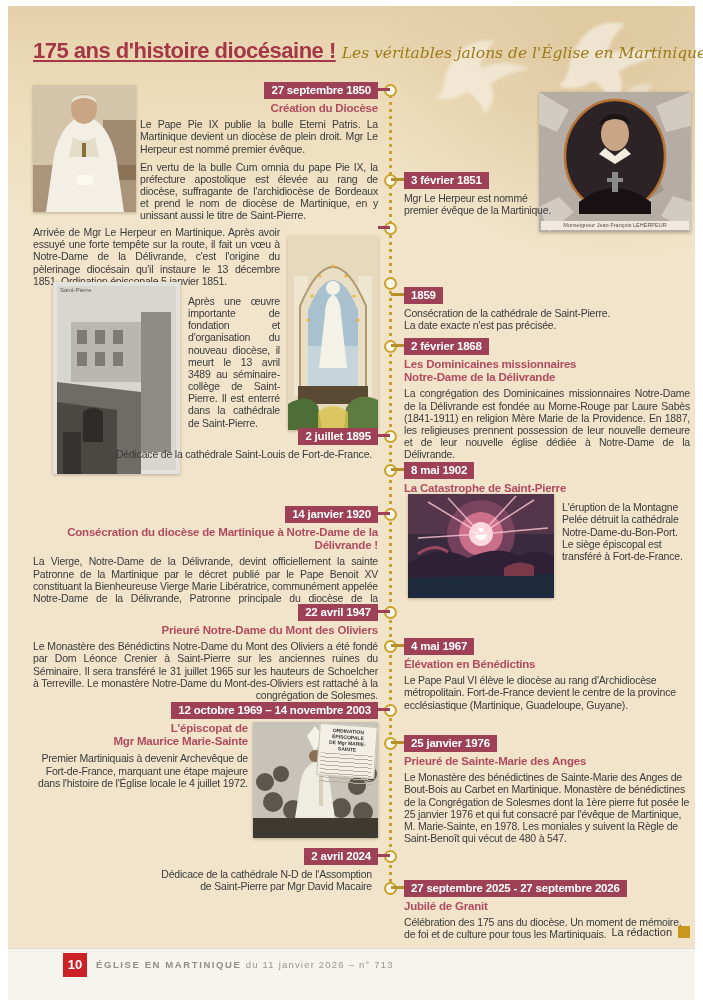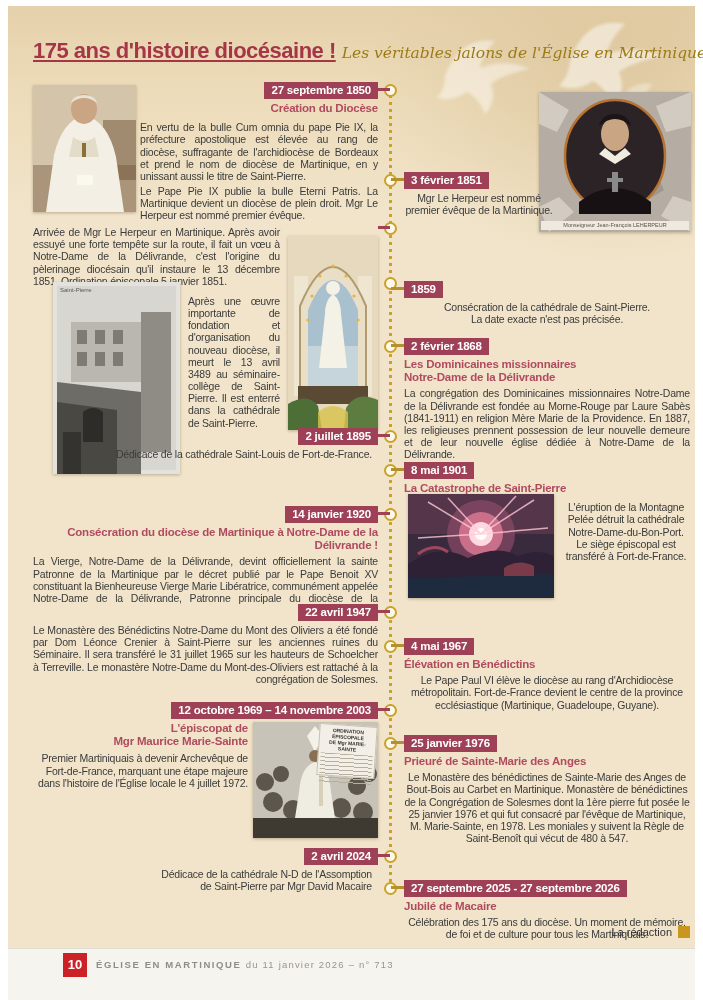--- a/index.html
+++ b/index.html
@@ -29,21 +29,21 @@
   .badge { display:inline-block; background:#9e4156; color:#ffffff; font-weight:bold;
            font-size:11.5px; letter-spacing:-0.2px; padding:1px 7px 2px; line-height:14px; }
   .badge-row { line-height:0; }
   .event.left .badge-row { text-align:right; }
   .conn { position:absolute; top:6px; height:2.5px; }
   .conn-l { right:-12px; width:12px; background:#9e4156; }
   .conn-r { left:-13px; width:13px; background:#b5912e; }
   .ev-head { color:#b04b5f; font-size:11.5px; font-weight:bold; letter-spacing:-0.2px;
              margin-top:3px; line-height:1.15; white-space:pre-line; }
   .align-r { text-align:right; }
-  .body { color:#3b3b3b; font-size:10.5px; line-height:1.16; letter-spacing:-0.2px; margin-top:3px;text-align:center; }
+  .body { color:#3b3b3b; font-size:10.5px; line-height:1.16; letter-spacing:-0.2px; margin-top:3px; }
   .just { text-align:justify; }
   .just-r { text-align:justify; text-align-last:right; }
   .pre { white-space:pre-line; }
   .r { text-align:right; }
 
   
   .pic { position:absolute; box-shadow:0 1px 3px rgba(90,70,40,.35); overflow:hidden; }
   .caption-bar { position:absolute; left:2px; right:2px; bottom:2px; background:#efe9df;
                  color:#5a5248; font-size:5.5px; text-align:center; line-height:9px; height:9px; }
   .postcard-label { position:absolute; left:7px; top:5px; color:#555; font-size:6px; }
@@ -120,22 +120,22 @@
     <path d="M40 52 q11 8 22 0 l4 20 h-30 Z" fill="#e2dcc8"></path>
     <rect x="49" y="58" width="4" height="14" fill="#8a6f3a"></rect>
     <path d="M44 90 h16 v10 h-16 Z" fill="#fbf8ee"></path>
   </svg>
 </div>
 
 <div class="event left" style="top:82px">
   <div class="conn conn-l"></div>
   <div class="badge-row"><span class="badge">27 septembre 1850</span></div>
   <div class="ev-head align-r">Création du Diocèse</div>
+  <p class="body just" style="margin-left:107px">Le Pape Pie IX publie la bulle Eterni Patris. La Martinique devient un diocèse de plein droit. Mgr Le Herpeur est nommé premier évêque.</p>
   <p class="body just" style="margin-left:107px;margin-top:6px">En vertu de la bulle Cum omnia du pape Pie IX, la préfecture apostolique est élevée au rang de diocèse, suffragante de l'archidiocèse de Bordeaux et prend le nom de diocèse de Martinique, en y unissant aussi le titre de Saint-Pierre.</p>
-  <p class="body just" style="margin-left:107px">Le Pape Pie IX publie la bulle Eterni Patris. La Martinique devient un diocèse de plein droit. Mgr Le Herpeur est nommé premier évêque.</p>
 </div>
 
 <div class="pic" style="left:539px;top:92px;width:152px;height:140px;background:#b3aba1">
   <svg width="152" height="140" viewBox="0 0 152 140">
     <rect width="152" height="140" fill="#b5ada3"></rect>
     <path d="M0 0 l30 18 l-12 22 l-18 -8 Z M152 0 l-35 14 l10 26 l25 -6 Z M10 140 l25 -20 l-15 -15 l-20 10 Z M152 140 l-30 -16 l12 -20 l18 6 Z" fill="#d8d2c8" opacity=".8"></path>
     <path d="M40 60 l20 -25 l15 20 l-18 18 Z M95 90 l22 -10 l8 18 l-20 12 Z" fill="#9a9288" opacity=".8"></path>
     <ellipse cx="76" cy="64" rx="50" ry="56" fill="#2c2326" stroke="#b87333" stroke-width="2.5"></ellipse>
     <ellipse cx="76" cy="42" rx="14" ry="17" fill="#c9a584"></ellipse>
     <path d="M60 34 q16 -14 32 0 q-3 -12 -16 -12 q-13 0 -16 12 Z" fill="#1c1518"></path>
@@ -198,21 +198,21 @@
           <circle cx="70" cy="84" r="1.6"></circle>
       </g>
       <rect x="10" y="150" width="70" height="18" fill="#5a4a34"></rect>
       <path d="M0 194 L0 168 Q20 156 30 170 L34 194 Z" fill="#4e6e38"></path>
       <path d="M90 194 L90 164 Q68 154 58 172 L56 194 Z" fill="#5d7c40"></path>
       <path d="M30 176 q15 -12 30 0 l0 18 l-30 0 Z" fill="#d8c24a" opacity=".8"></path>
     </svg>
   </div>
 </div>
 
-<div class="event right" style="top:281px">
+<div class="event right" style="top:287px">
   <div class="conn conn-r"></div>
   <div class="badge-row"><span class="badge">1859</span></div>
   <p class="body pre">Consécration de la cathédrale de Saint-Pierre.
 La date exacte n'est pas précisée.</p>
 </div>
 
 <div class="event right" style="top:338px">
   <div class="conn conn-r"></div>
   <div class="badge-row"><span class="badge">2 février 1868</span></div>
   <div class="ev-head">Les Dominicaines missionnaires
@@ -221,21 +221,21 @@
 </div>
 
 <div class="event left" style="top:428px">
   <div class="conn conn-l"></div>
   <div class="badge-row"><span class="badge">2 juillet 1895</span></div>
   <p class="body r" style="margin-right:6px">Dédicace de la cathédrale Saint-Louis de Fort-de-France.</p>
 </div>
 
 <div class="event right" style="top:462px">
   <div class="conn conn-r"></div>
-  <div class="badge-row"><span class="badge">8 mai 1901</span></div>
+  <div class="badge-row"><span class="badge">8 mai 1902</span></div>
   <div class="ev-head">La Catastrophe de Saint-Pierre</div>
   <p class="body" style="margin-left:158px;margin-top:6px">L'éruption de la Montagne Pelée détruit la cathédrale Notre-Dame-du-Bon-Port. Le siège épiscopal est transféré à Fort-de-France.</p>
 
   <div class="pic" style="left:4px;top:32px;width:146px;height:104px">
     <svg width="146" height="104" viewBox="0 0 146 104">
       <rect width="146" height="104" fill="#3a2a3e"></rect>
       <rect width="146" height="40" fill="#55354a"></rect>
       <circle cx="73" cy="40" r="34" fill="#8a4a66" opacity=".7"></circle>
       <circle cx="73" cy="40" r="22" fill="#e07b95" opacity=".8"></circle>
       <circle cx="73" cy="40" r="12" fill="#ffd9e0"></circle>
@@ -259,20 +259,21 @@
 <div class="event left" style="top:506px">
   <div class="conn conn-l"></div>
   <div class="badge-row"><span class="badge">14 janvier 1920</span></div>
   <div class="ev-head align-r">Consécration du diocèse de Martinique à Notre-Dame de la Délivrande !</div>
   <p class="body just-r">La Vierge, Notre-Dame de la Délivrande, devint officiellement la sainte Patronne de la Martinique par le décret publié par le Pape Benoit XV constituant la Bienheureuse Vierge Marie Libératrice, communément appelée Notre-Dame de la Délivrande, Patronne principale du diocèse de la Martinique.</p>
 </div>
 
 <div class="event left" style="top:604px">
   <div class="conn conn-l"></div>
   <div class="badge-row"><span class="badge">22 avril 1947</span></div>
+  <div class="ev-head align-r">Prieuré Notre-Dame du Mont des Oliviers</div>
   <p class="body just-r">Le Monastère des Bénédictins Notre-Dame du Mont des Oliviers a été fondé par Dom Léonce Crenier à Saint-Pierre sur les anciennes ruines du Séminaire. Il sera transféré le 31 juillet 1965 sur les hauteurs de Schoelcher à Terreville. Le monastère Notre-Dame du Mont-des-Oliviers est rattaché à la congrégation de Solesmes.</p>
 </div>
 
 <div class="event right" style="top:638px">
   <div class="conn conn-r"></div>
   <div class="badge-row"><span class="badge">4 mai 1967</span></div>
   <div class="ev-head">Élévation en Bénédictins</div>
   <p class="body">Le Pape Paul VI élève le diocèse au rang d'Archidiocèse métropolitain. Fort-de-France devient le centre de la province ecclésiastique  (Martinique, Guadeloupe, Guyane).</p>
 </div>
 
@@ -320,21 +321,21 @@
 <div class="event left" style="top:848px">
   <div class="conn conn-l"></div>
   <div class="badge-row"><span class="badge">2 avril 2024</span></div>
   <p class="body r pre" style="margin-right:6px">Dédicace de la cathédrale N-D de l'Assomption
 de Saint-Pierre par Mgr David Macaire</p>
 </div>
 
 <div class="event right" style="top:880px">
   <div class="conn conn-r"></div>
   <div class="badge-row"><span class="badge">27 septembre 2025 - 27 septembre 2026</span></div>
-  <div class="ev-head">Jubilé de Macaire</div>
+  <div class="ev-head">Jubilé de Granit</div>
   <p class="body">Célébration des 175 ans du diocèse. Un moment de mémoire, de foi et de culture pour tous les Martiniquais.</p>
 </div>
 
 <div class="signature">
   <span>La rédaction</span><span class="sig-square"></span>
 </div>
 
 <div class="footer">
   <div class="pageno">10</div>
   <div class="mag">

